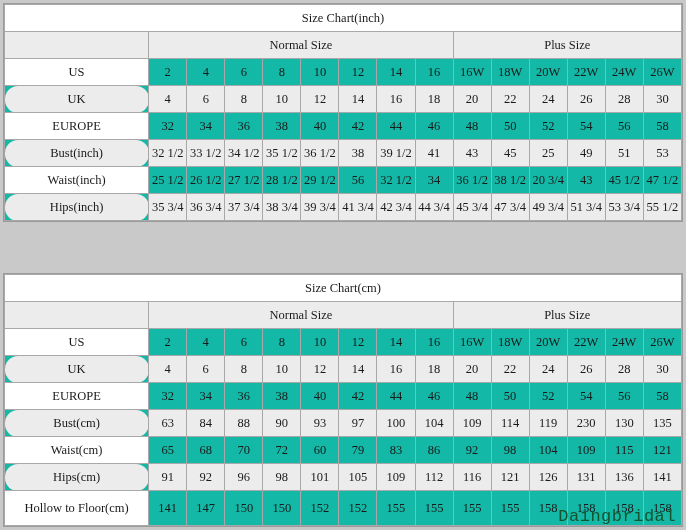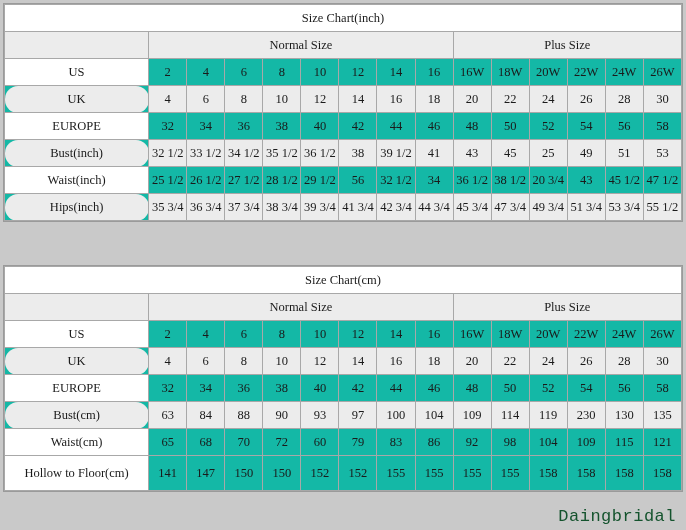--- a/index.html
+++ b/index.html
@@ -16,21 +16,21 @@
   }
   .chart-wrap {
     position: absolute;
     left: 3px;
     width: 680px;
     background: #ffffff;
     border: 1px solid #9a9a9a;
     box-sizing: border-box;
   }
   #chart-inch { top: 3px; }
-  #chart-cm  { top: 265px; }
+  #chart-cm  { top: 273px; }
 
   table.size-table {
     border-collapse: collapse;
     width: 100%;
     table-layout: fixed;
     background: #14b8a6;
   }
   table.size-table td {
     border: 1px solid #a8a8a8;
     text-align: center;
@@ -316,20 +316,37 @@
         <td>83</td>
         <td>86</td>
         <td>92</td>
         <td>98</td>
         <td>104</td>
         <td>109</td>
         <td>115</td>
         <td>121</td>
       </tr>
 
+      <tr class="shaded">
+        <td class="rowlabel">Hips(cm)</td>
+        <td>91</td>
+        <td>92</td>
+        <td>96</td>
+        <td>98</td>
+        <td>101</td>
+        <td>105</td>
+        <td>109</td>
+        <td>112</td>
+        <td>116</td>
+        <td>121</td>
+        <td>126</td>
+        <td>131</td>
+        <td>136</td>
+        <td>141</td>
+      </tr>
 
       <tr class="tall">
         <td class="rowlabel">Hollow to Floor(cm)</td>
         <td>141</td>
         <td>147</td>
         <td>150</td>
         <td>150</td>
         <td>152</td>
         <td>152</td>
         <td>155</td>

